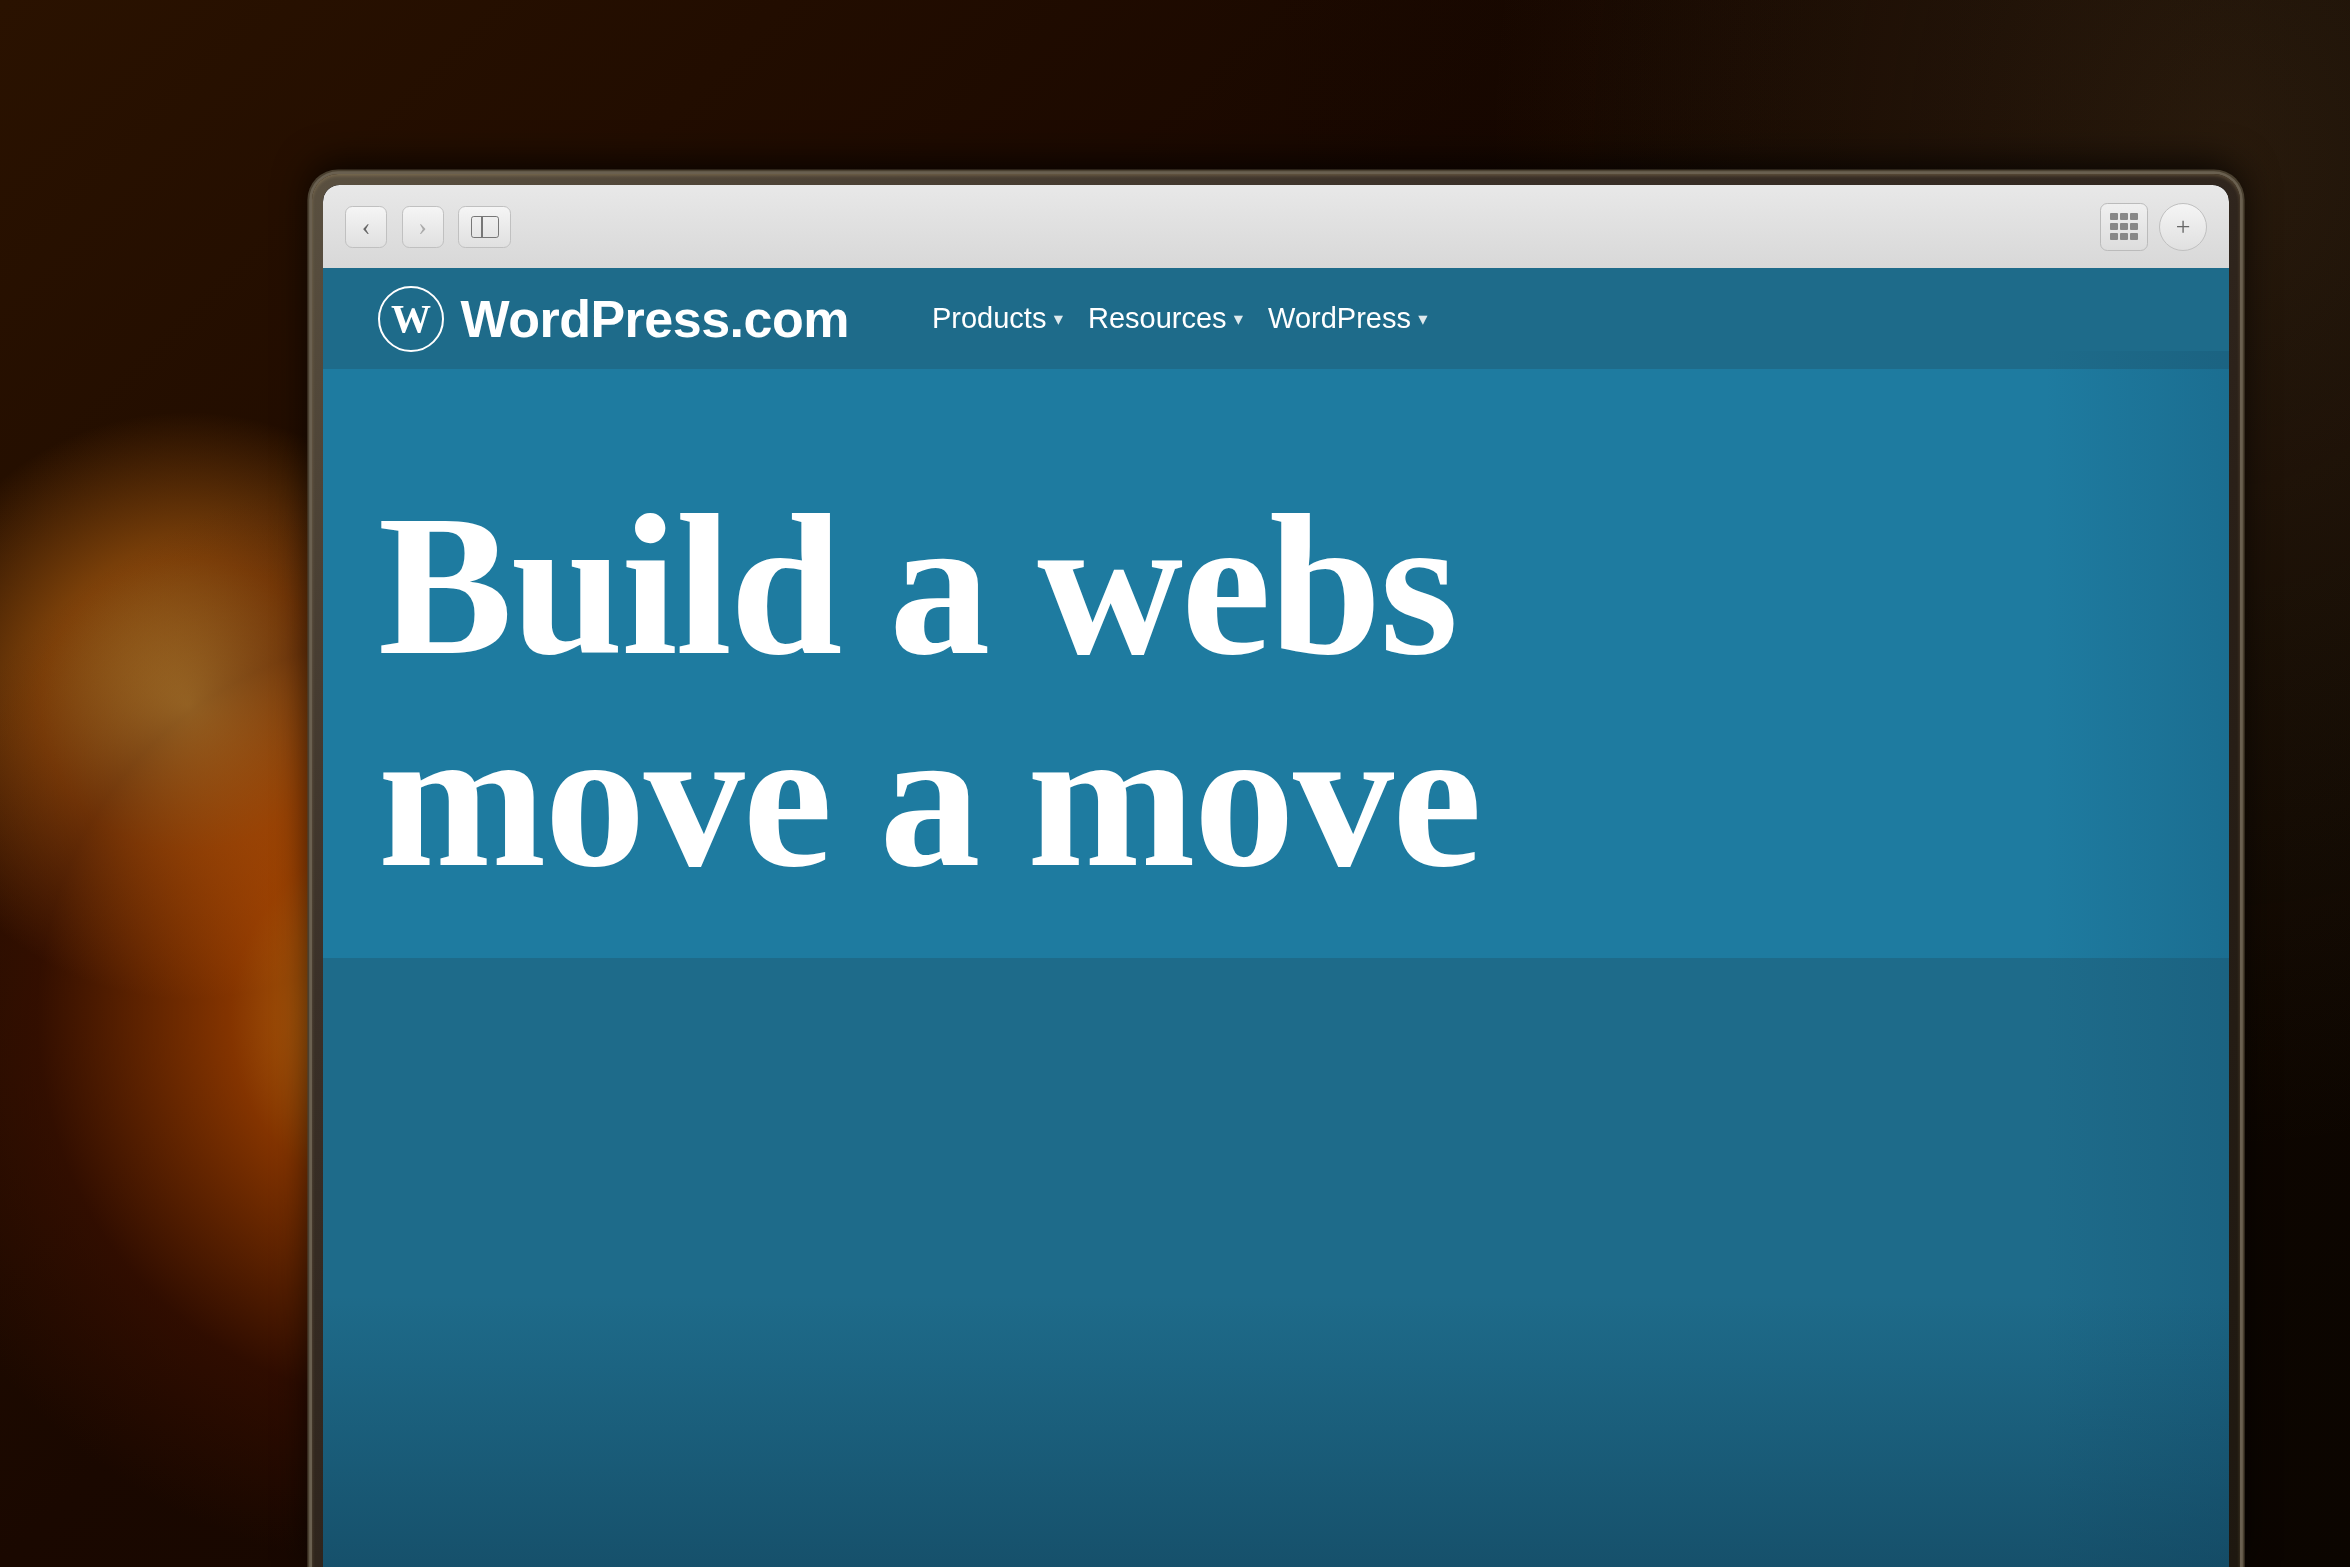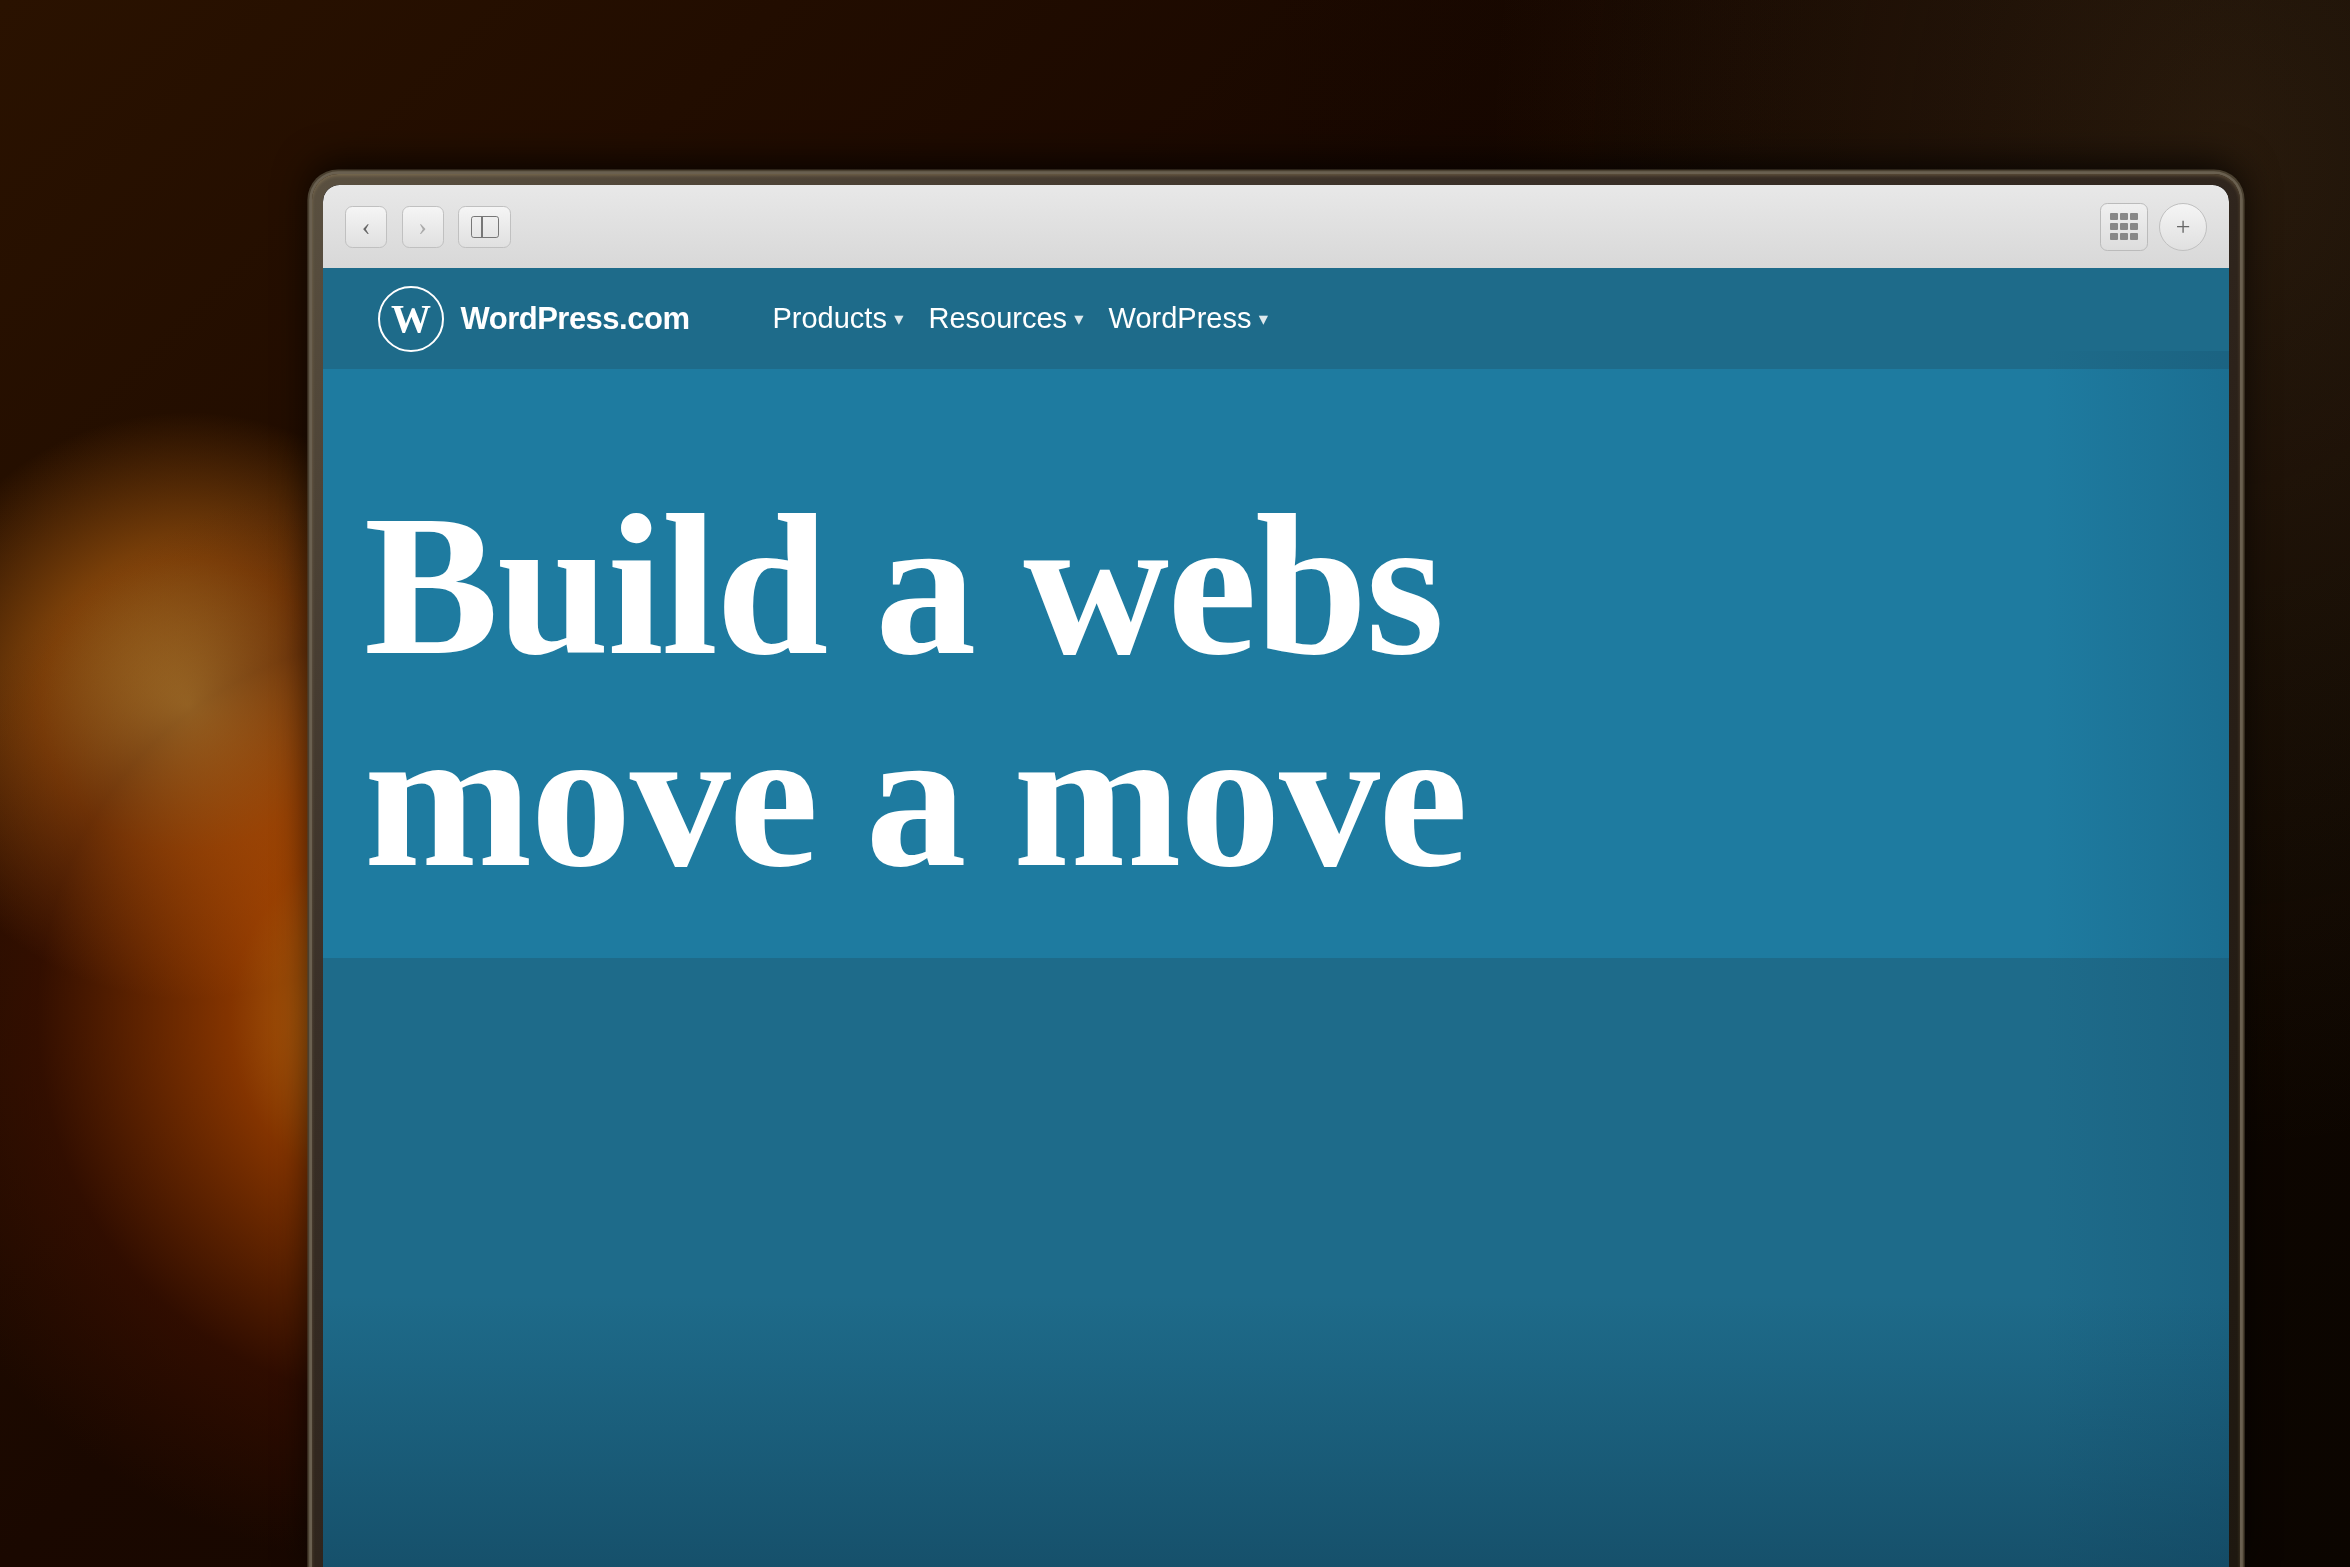--- a/index.html
+++ b/index.html
@@ -192,21 +192,21 @@
 
     .wp-logo-w {
       font-size: 40px;
       font-weight: 900;
       color: white;
       font-family: Georgia, serif;
       line-height: 1;
     }
 
     .wp-site-name {
-      font-size: 31px;
+      font-size: 52px;
       font-weight: 700;
       color: white;
       font-family: -apple-system, BlinkMacSystemFont, 'Segoe UI', sans-serif;
       letter-spacing: -0.5px;
     }
 
     .wp-nav-links {
       display: flex;
       gap: 25px;
       margin-left: 37px;
@@ -225,21 +225,21 @@
     }
 
     .wp-nav-chevron {
       font-size: 18.4px;
       opacity: 0.85;
     }
 
     
     .wp-hero {
       background: #1e7ba0;
-      padding: 110px 41px 55px;
+      padding: 110px 55px 55px;
       flex: 1;
     }
 
     .wp-hero-text {
       font-size: 202px;
       font-weight: 700;
       color: white;
       font-family: Georgia, 'Times New Roman', serif;
       line-height: 1.05;
       letter-spacing: -1.8px;

